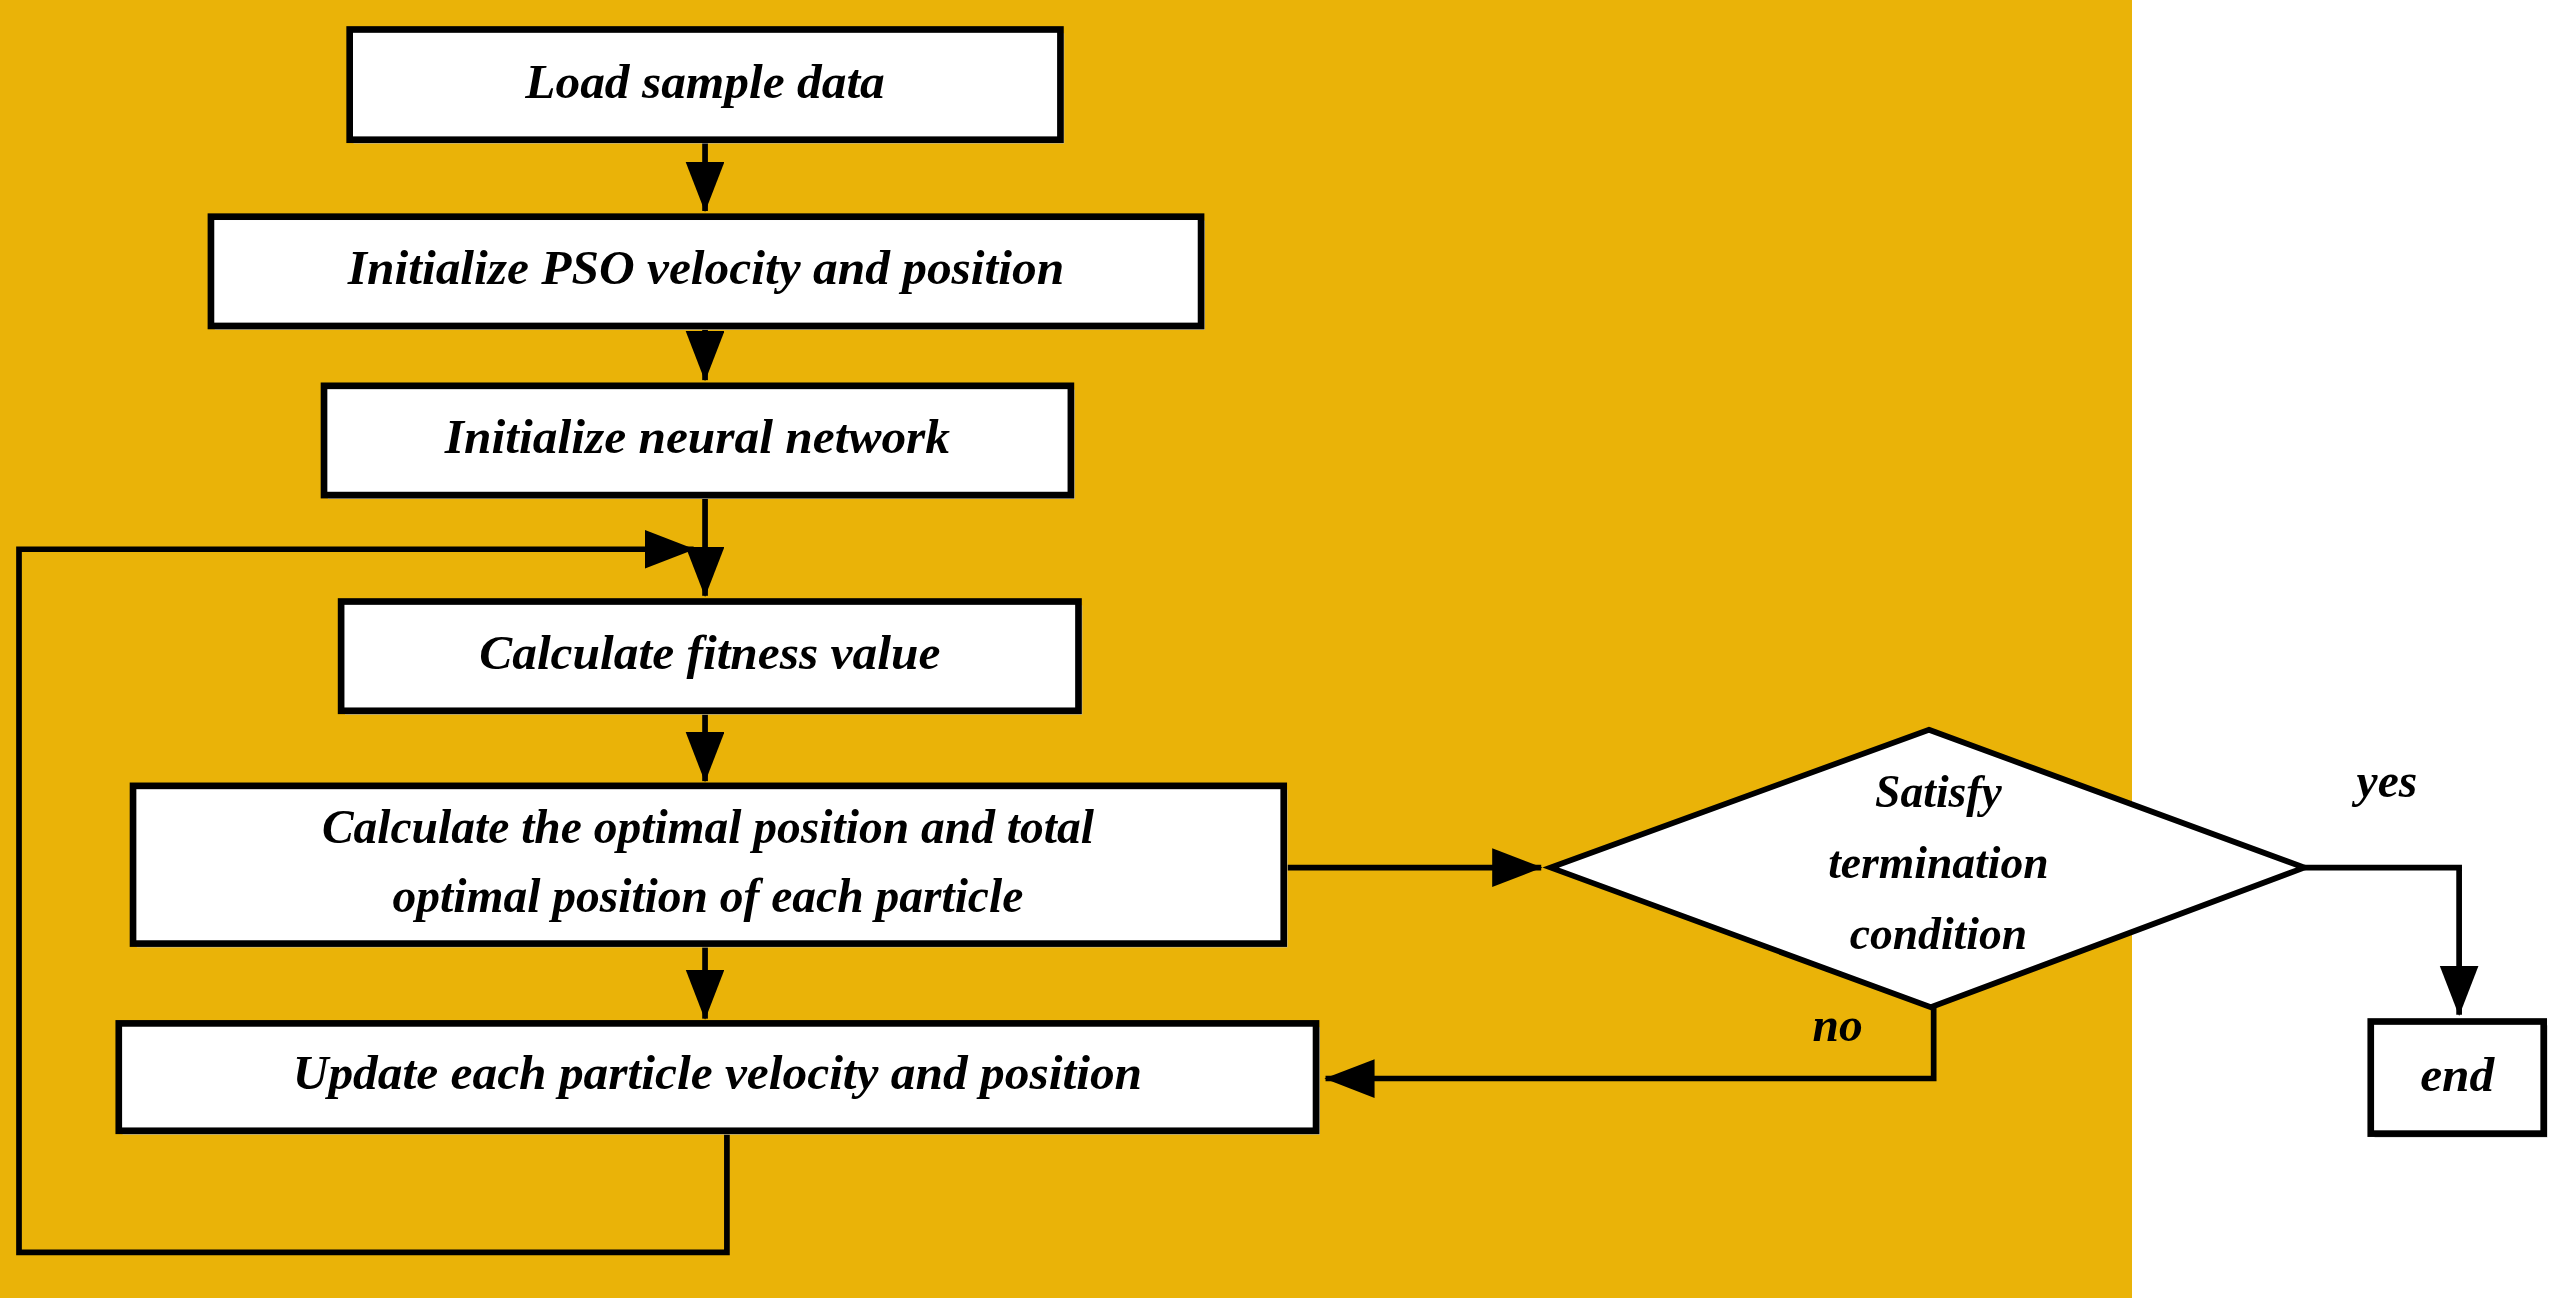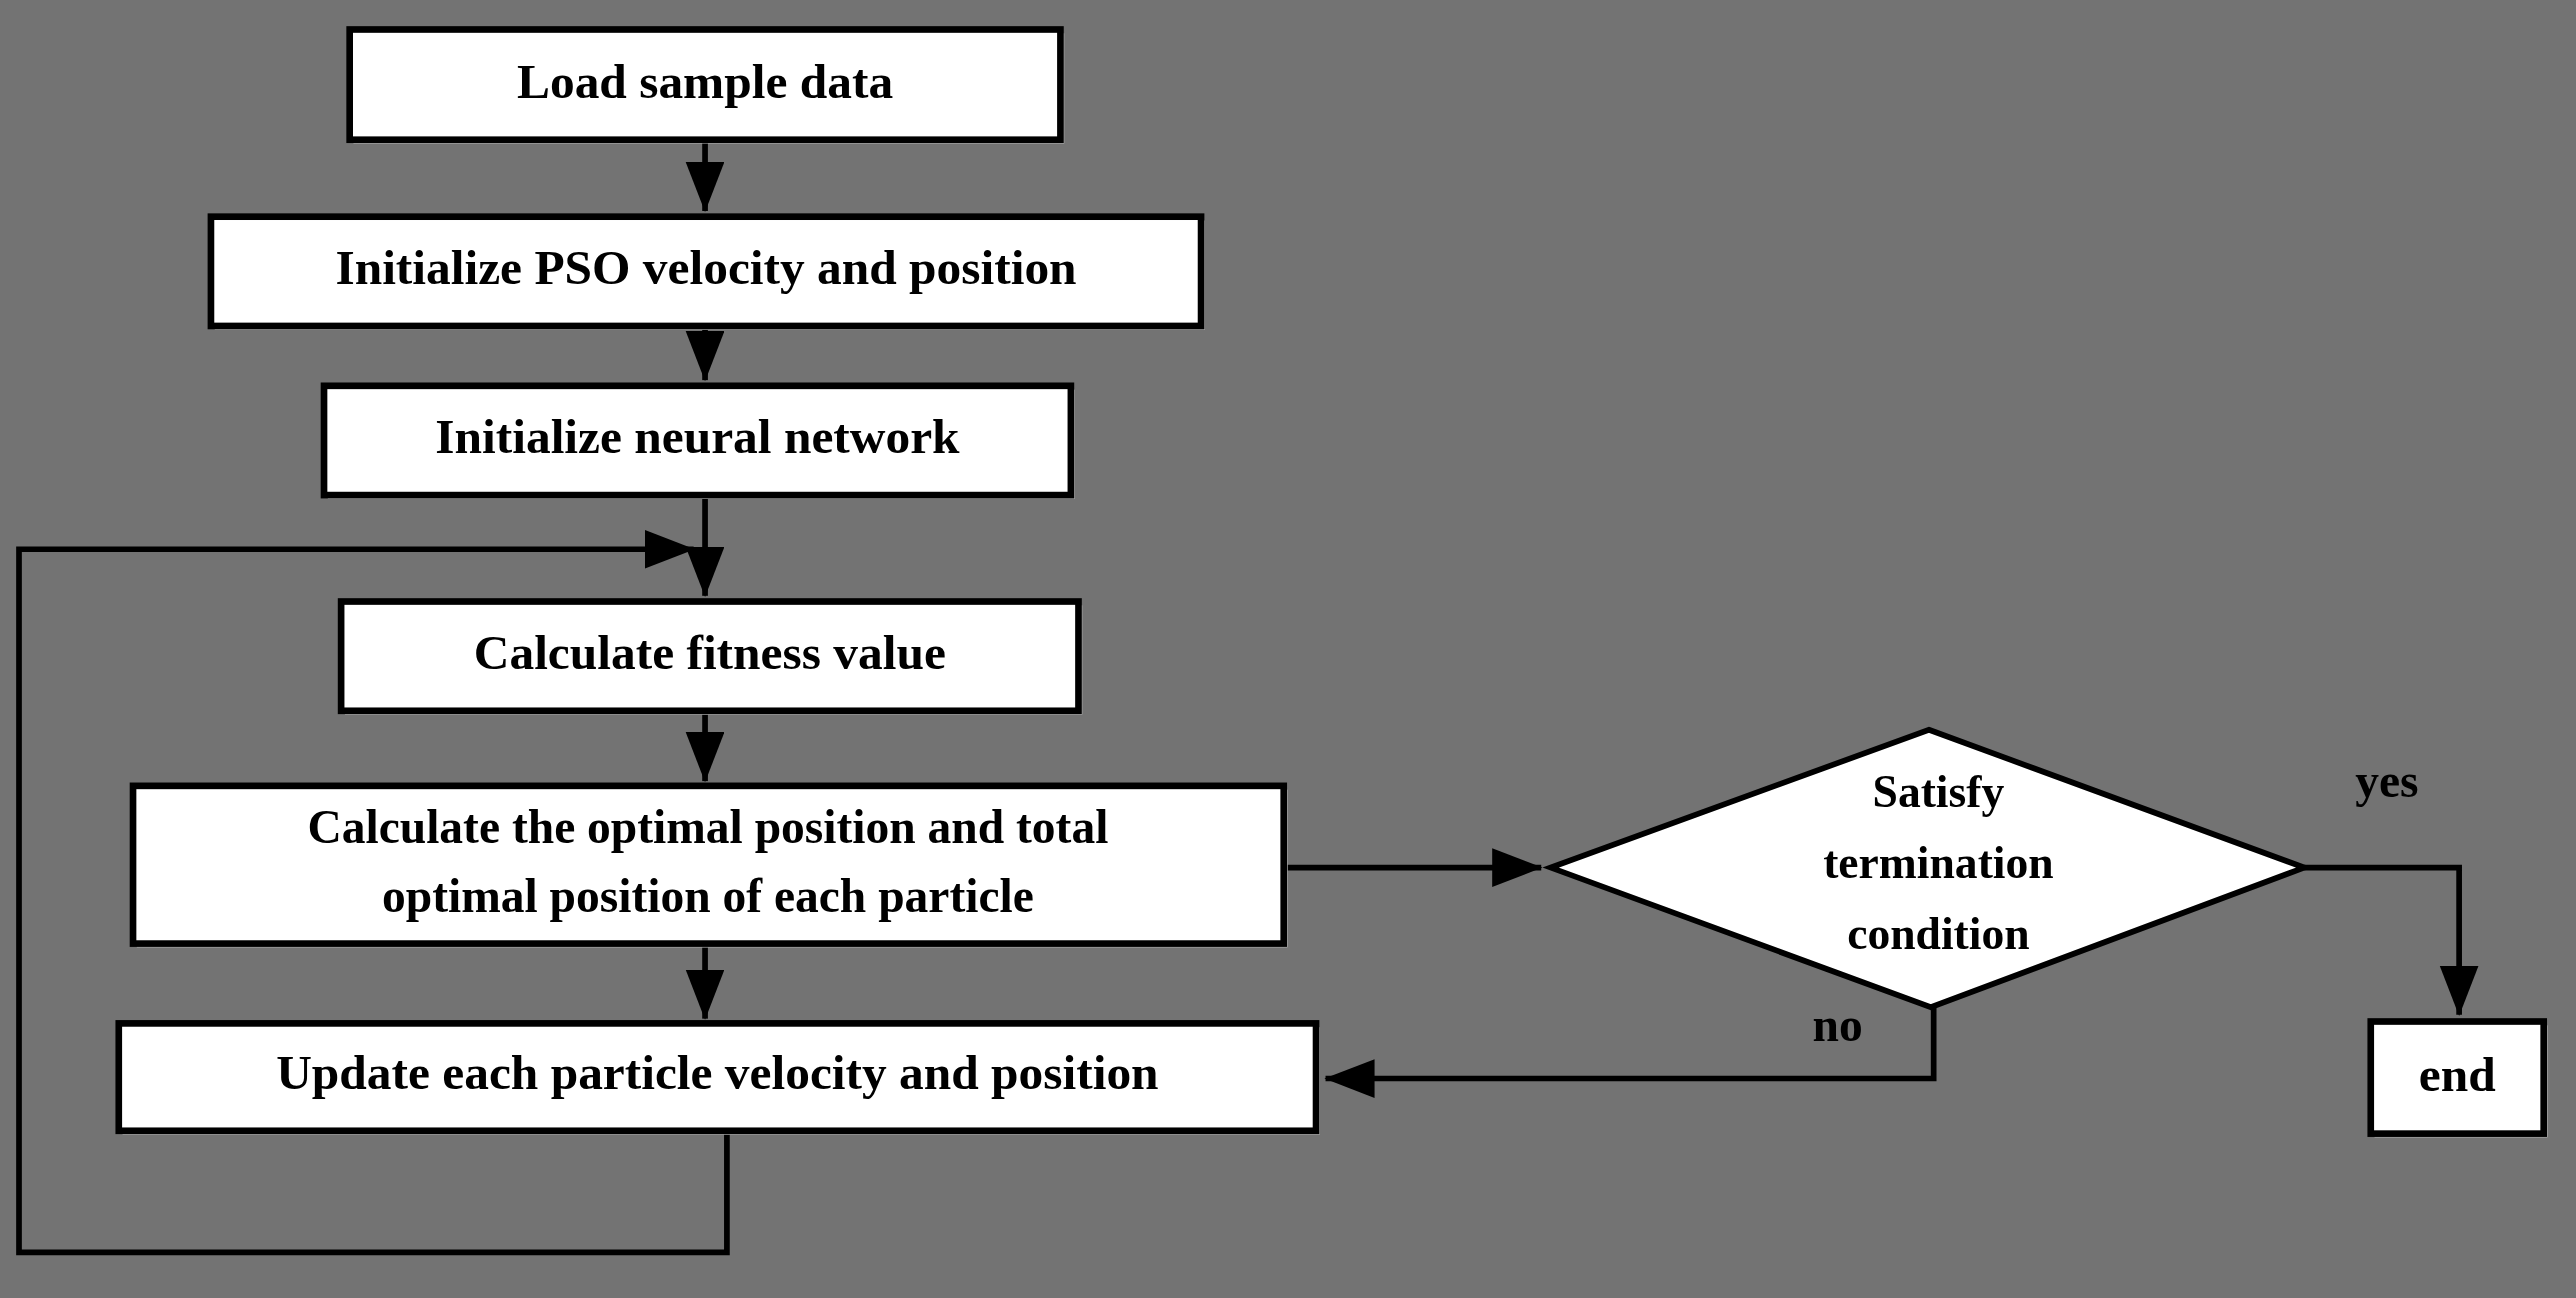--- a/index.html
+++ b/index.html
@@ -8,23 +8,24 @@
     background: #ffffff;
   }
   body {
     width: 2576px;
     height: 1299px;
     overflow: hidden;
     font-family: "Liberation Serif", "DejaVu Serif", serif;
   }
   #flowchart-root {
     position: relative;
-    width: 2576px;
+    width: 2132px;
     height: 1299px;
-    background: #737373;
+    background: #eab308;
+    font-style: italic;
   }
   svg.fc {
     position: absolute;
     left: 0;
     top: 0;
     width: 2576px;
     height: 1299px;
   }
   .node-text {
     font-family: "Liberation Serif", "DejaVu Serif", serif;

